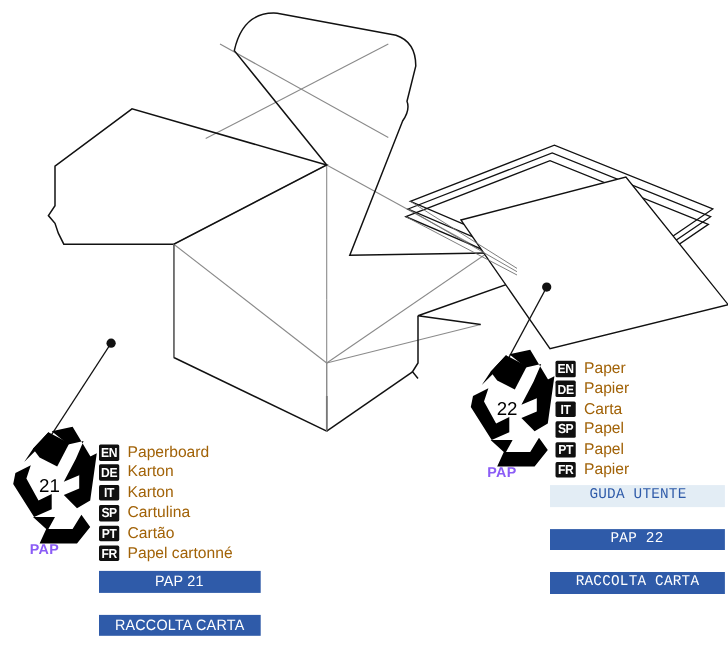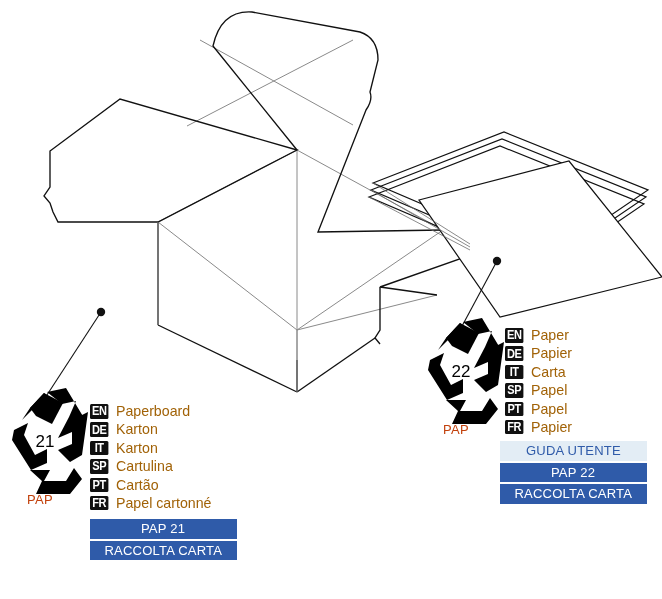--- a/index.html
+++ b/index.html
@@ -21,25 +21,25 @@
   .lang-name{margin-left:6px;font-size:14.2px;color:#a16207;line-height:1;
              white-space:nowrap;}
 
   
   .bars{position:absolute;display:flex;flex-direction:column;}
   .bar{height:19.5px;display:flex;align-items:center;justify-content:center;
        font-size:13.6px;letter-spacing:.2px;white-space:nowrap;
        box-sizing:border-box;}
   .bar.pale{background:#e3edf5;color:#2f5ba9;}
   .bar.solid{background:#2f5ba9;color:#ffffff;}
-  .bar + .bar{margin-top:2px;}
+  .bar + .bar{margin-top:20px;}
   .bar span{transform:scaleX(.96);display:inline-block;}
 
   
-  .pap-cap{position:absolute;font-size:13px;color:#c2410c;font-weight:normal;
+  .pap-cap{position:absolute;font-size:13px;color:#8b5cf6;font-weight:bold;
            letter-spacing:.3px;}
   .mobius-num{font-size:17px;fill:#000;
               font-family:"Liberation Sans","DejaVu Sans",sans-serif;}
 </style>
 </head>
 <body>
 
 <div class="stage">
 
   <svg class="art" viewBox="0 0 662 599">
@@ -199,21 +199,21 @@
     <div class="lang-row">
       <span class="lang-code">PT</span>
       <span class="lang-name">Papel</span>
     </div>
     <div class="lang-row">
       <span class="lang-code">FR</span>
       <span class="lang-name">Papier</span>
     </div>
   </div>
 
-  <div class="bars" style="left:500px;top:441px;width:147px;">
+  <div class="bars" style="left:500px;top:441px;width:159px;font-family:Liberation Mono, monospace;">
     <div class="bar pale">
       <span>GUDA UTENTE</span>
     </div>
     <div class="bar solid">
       <span>PAP 22</span>
     </div>
     <div class="bar solid">
       <span>RACCOLTA CARTA</span>
     </div>
   </div>

